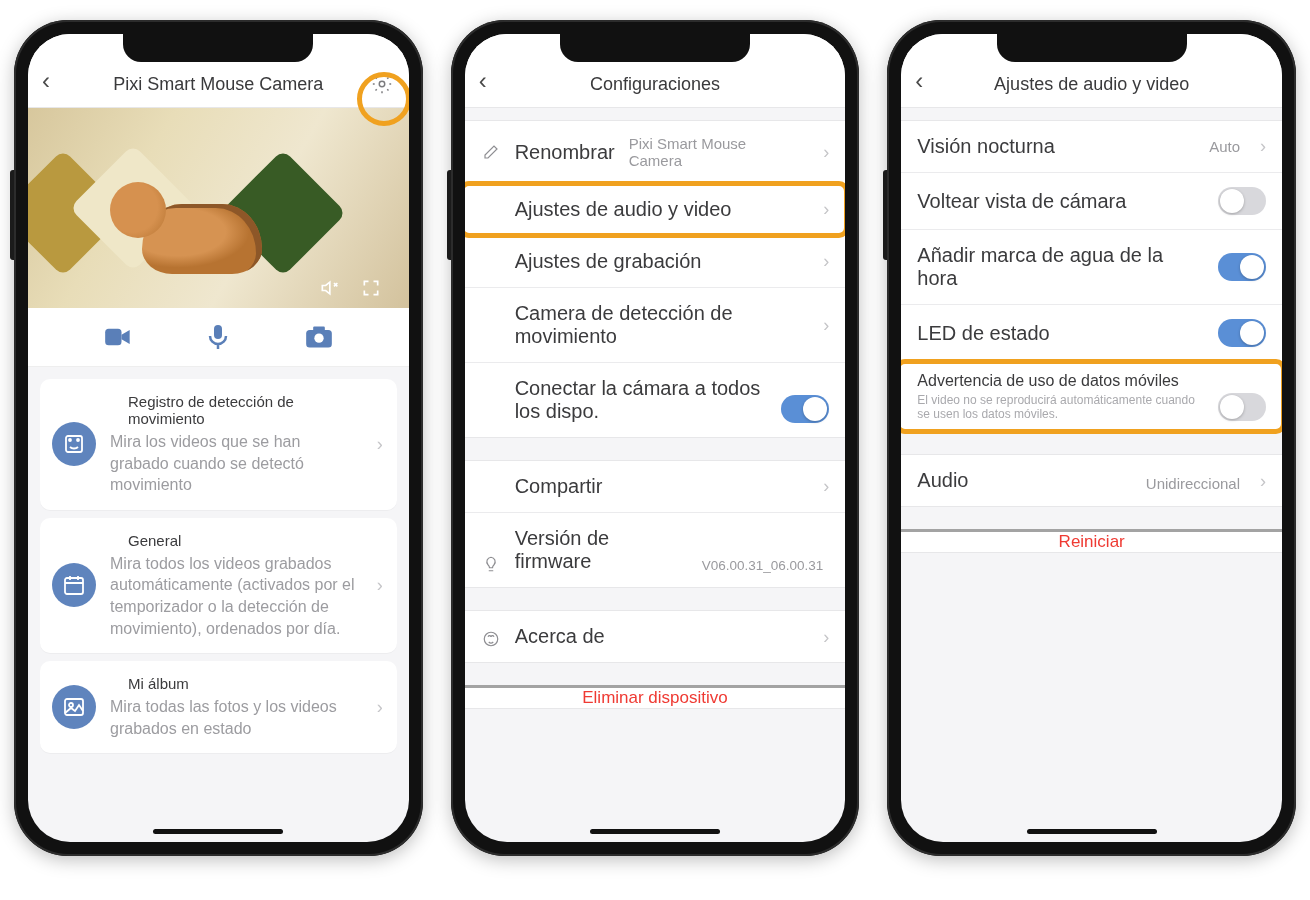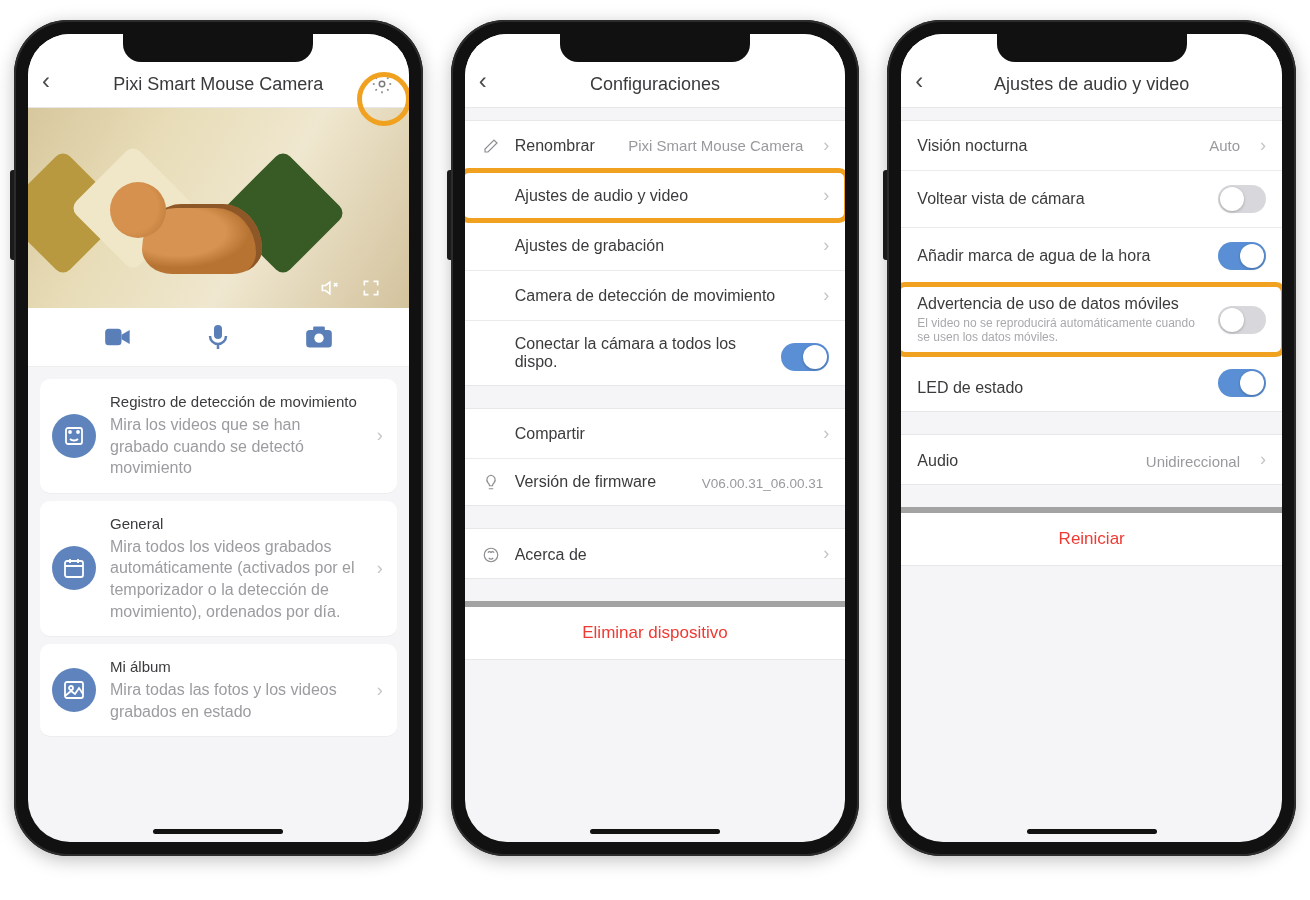--- a/index.html
+++ b/index.html
@@ -118,50 +118,50 @@
     margin-bottom:8px;
     box-shadow: 0 1px 0 rgba(0,0,0,.03);
   }
   .card .badge{
     width:44px; height:44px; border-radius:50%;
     background:#5f84bd; display:flex; align-items:center; justify-content:center;
     flex-shrink:0;
   }
   .badge svg{ width:24px; height:24px; stroke:#fff; fill:none; stroke-width:1.8;}
   .card .txt{ flex:1; }
-  .card .txt .t{ font-size:15px; color:#3b3b3d; margin-bottom:4px;}
+  .card .txt .t{ font-size:15px; color:#3b3b3d; margin-bottom:4px;margin-left:18px;}
   .card .txt .s{ font-size:16px; color:#9c9ca0; line-height:1.35;}
   .card .chev{ color:#c5c5c8; font-size:18px;}
   
   .group { background:#fff; border-top:1px solid #e7e7e9; border-bottom:1px solid #e7e7e9; margin-bottom:22px;}
   .row {
     display:flex; align-items:center; gap:14px;
     padding:14px 16px; border-bottom:1px solid #ebebed;
     position:relative;
   }
   .row:last-child{ border-bottom:none;align-items:flex-end;}
   .row .lead{ width:20px; display:flex; justify-content:center; color:#9a9a9e;}
   .row .lead svg{ width:18px; height:18px; stroke:#8e8e92; fill:none; stroke-width:1.6;}
-  .row .lbl{ flex:1; font-size:16px; color:#3b3b3d;}
+  .row .lbl{ flex:1; font-size:20px; color:#3b3b3d;}
   .row .sub{ font-size:12px; color:#a9a9ad; margin-top:3px;}
   .row .val{ font-size:15px; color:#9a9a9e; margin-right:6px;}
   .row .chev{ color:#c5c5c8; font-size:18px;}
   .toggle{
     width:48px; height:28px; border-radius:14px; background:#d8d8dc; position:relative; flex-shrink:0;
   }
   .toggle::after{
     content:""; position:absolute; top:2px; left:2px; width:24px; height:24px; border-radius:50%;
     background:#fff; box-shadow:0 1px 3px rgba(0,0,0,.25);
     transition:.15s;
   }
   .toggle.on{ background:#5a8fd6;}
   .toggle.on::after{ left:22px;}
   .danger{
-    background:#fff; text-align:center; padding:16px; font-size:17px; color:#ef3a33;
-    border-top:6px solid #a3a3a3; border-bottom:1px solid #e7e7e9;
+    background:#fff; text-align:center; font-size:17px; color:#ef3a33;
+    border-top:3px solid #a3a3a3; border-bottom:1px solid #e7e7e9;
   }
   .row-highlight{
     position:absolute; inset:-3px -4px -3px -6px;
     border:5px solid #f0a11f; border-radius:10px; pointer-events:none;
     z-index:5;
   }
   .screen-body{ flex:1; overflow:auto; padding-top:12px;}
 
 </style>
 </head>
@@ -367,32 +367,32 @@
           <div class="chev">›</div>
         </div>
         <div class="row">
           <div class="lbl">Voltear vista de cámara</div>
           <div class="toggle"></div>
         </div>
         <div class="row">
           <div class="lbl">Añadir marca de agua de la hora</div>
           <div class="toggle on"></div>
         </div>
+        <div class="row">
+          <div class="lbl">LED de estado</div>
+          <div class="toggle on"></div>
+        </div>
         <div class="row" style="padding-top:10px; padding-bottom:10px">
           <div style="flex:1">
             <div class="lbl" style="font-size:16px">Advertencia de uso de datos móviles</div>
             <div class="sub">El video no se reproducirá automáticamente cuando se usen los datos móviles.</div>
           </div>
           <div class="toggle"></div>
           <div class="row-highlight"></div>
         </div>
-        <div class="row">
-          <div class="lbl">LED de estado</div>
-          <div class="toggle on"></div>
-        </div>
       </div>
 
       <div class="group">
         <div class="row">
           <div class="lbl">Audio</div>
           <div class="val">Unidireccional</div>
           <div class="chev">›</div>
         </div>
       </div>
 

